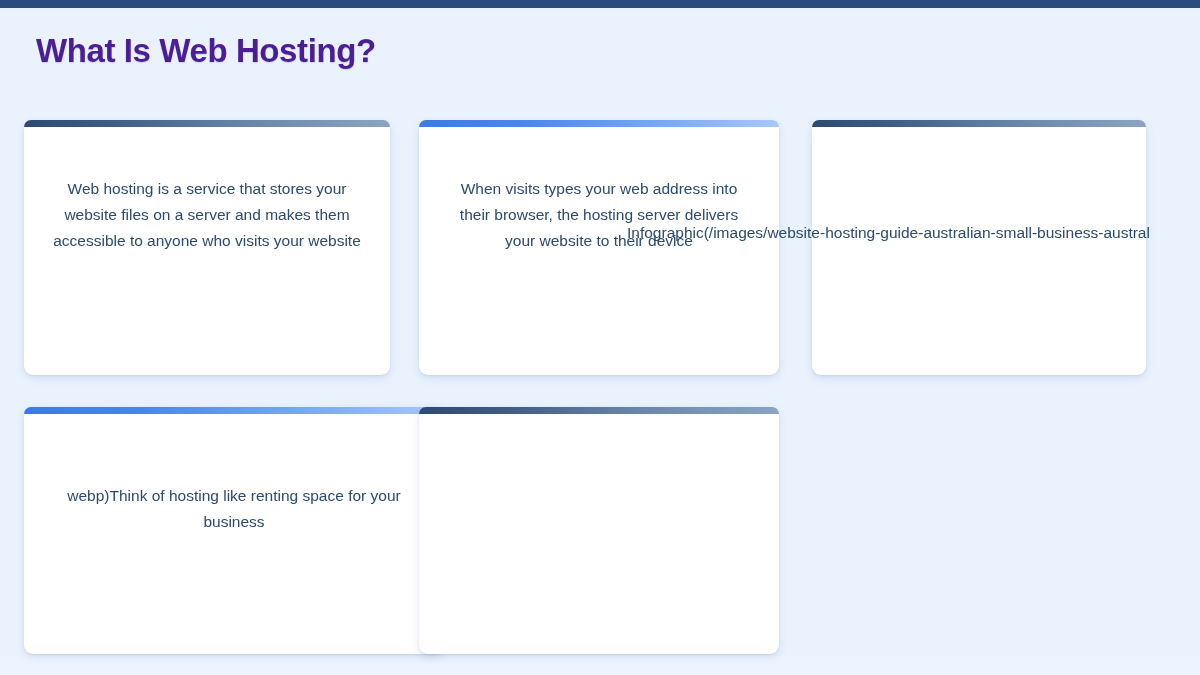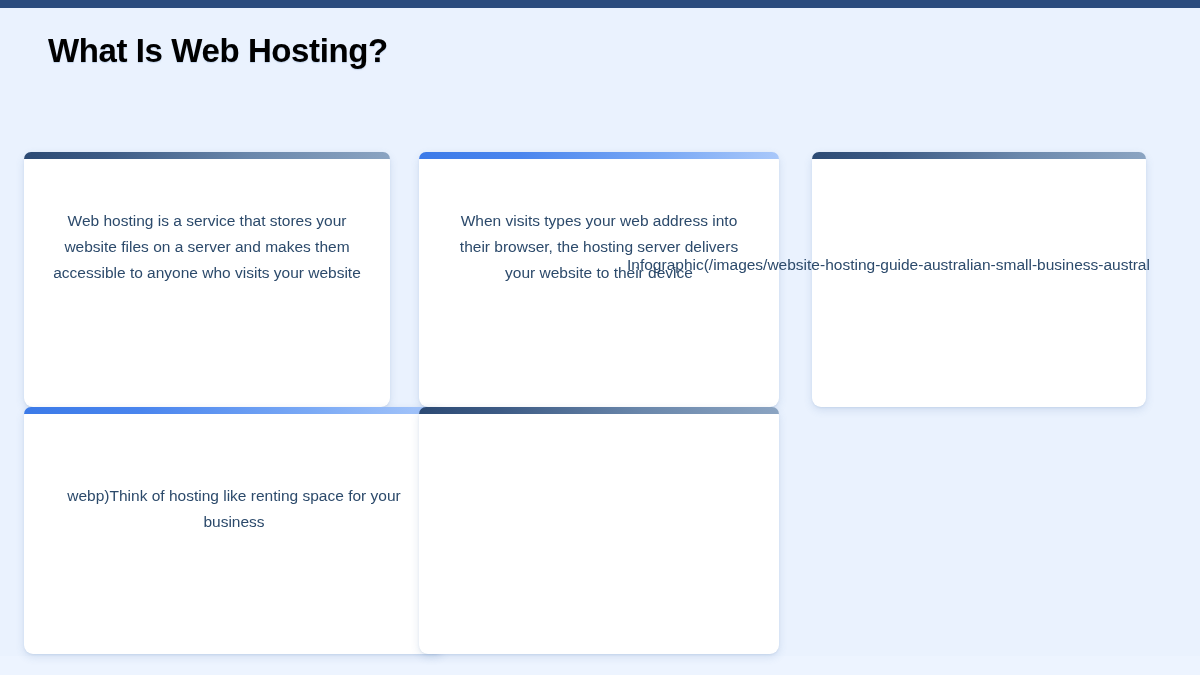--- a/index.html
+++ b/index.html
@@ -42,25 +42,25 @@
     left: 0; top: 648px;
     width: 1200px;
     height: 19px;
     background: #edf4ff;
     z-index: 1;
   }
 
   
   #page-title {
     position: absolute;
-    left: 48px;
+    left: 36px;
     top: 24px;
     font-size: 33px;
     font-weight: bold;
-    color: #000000;
+    color: #4c1d95;
     letter-spacing: -0.4px;
     text-shadow: 0 1px 1px rgba(160,185,220,0.55);
     white-space: nowrap;
     z-index: 5;
   }
 
   
   #card-grid {
     position: absolute;
     left: 24px;
@@ -98,21 +98,21 @@
     left: 0;
     width: 100%;
     text-align: center;
     font-size: 15.5px;
     line-height: 26px;
     color: #2c4a6b;
     padding: 0 26px;
   }
 
   
-  .r1 { top: 0; height: 255px; margin-top: 32px; }
+  .r1 { top: 0; height: 255px; }
   .r1 .card-body { top: 56px; }
 
   
   .r2 { top: 287px; height: 247px; }
 
   #card-1 { left: 0px;   width: 366px; }
   #card-2 { left: 395px; width: 360px; }
   #card-3 { left: 788px; width: 334px; }
   #card-4 { left: 0px;   width: 420px; padding-left: 13px; }
   #card-5 { left: 395px; width: 360px; }

